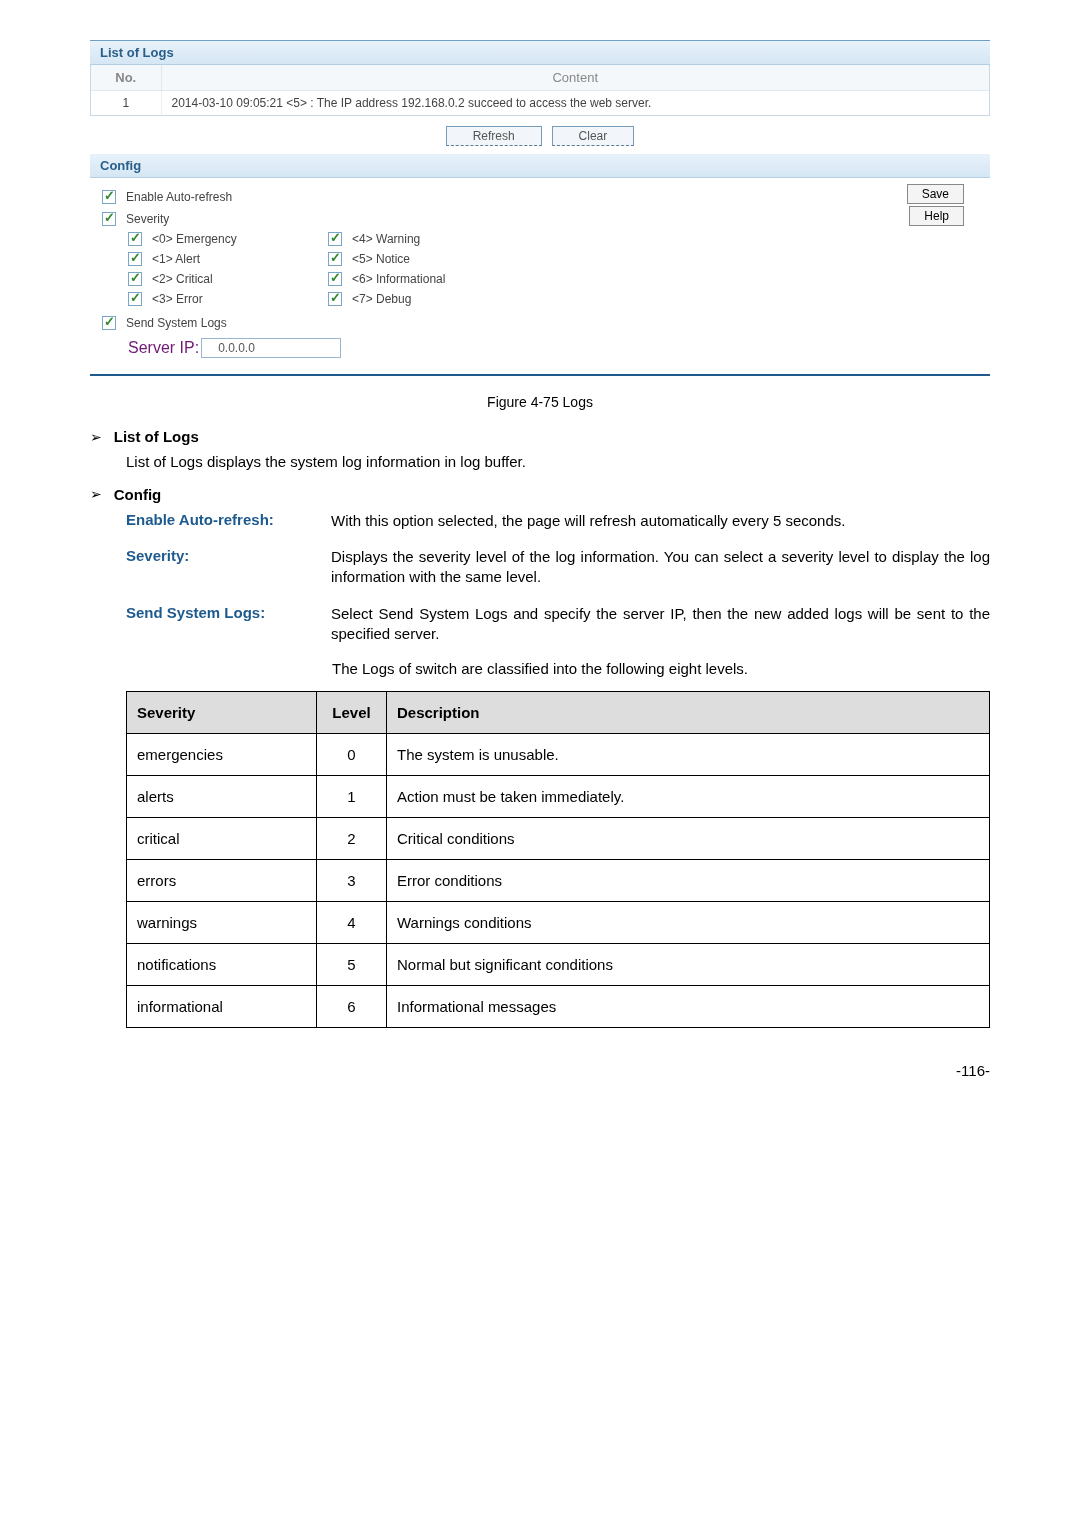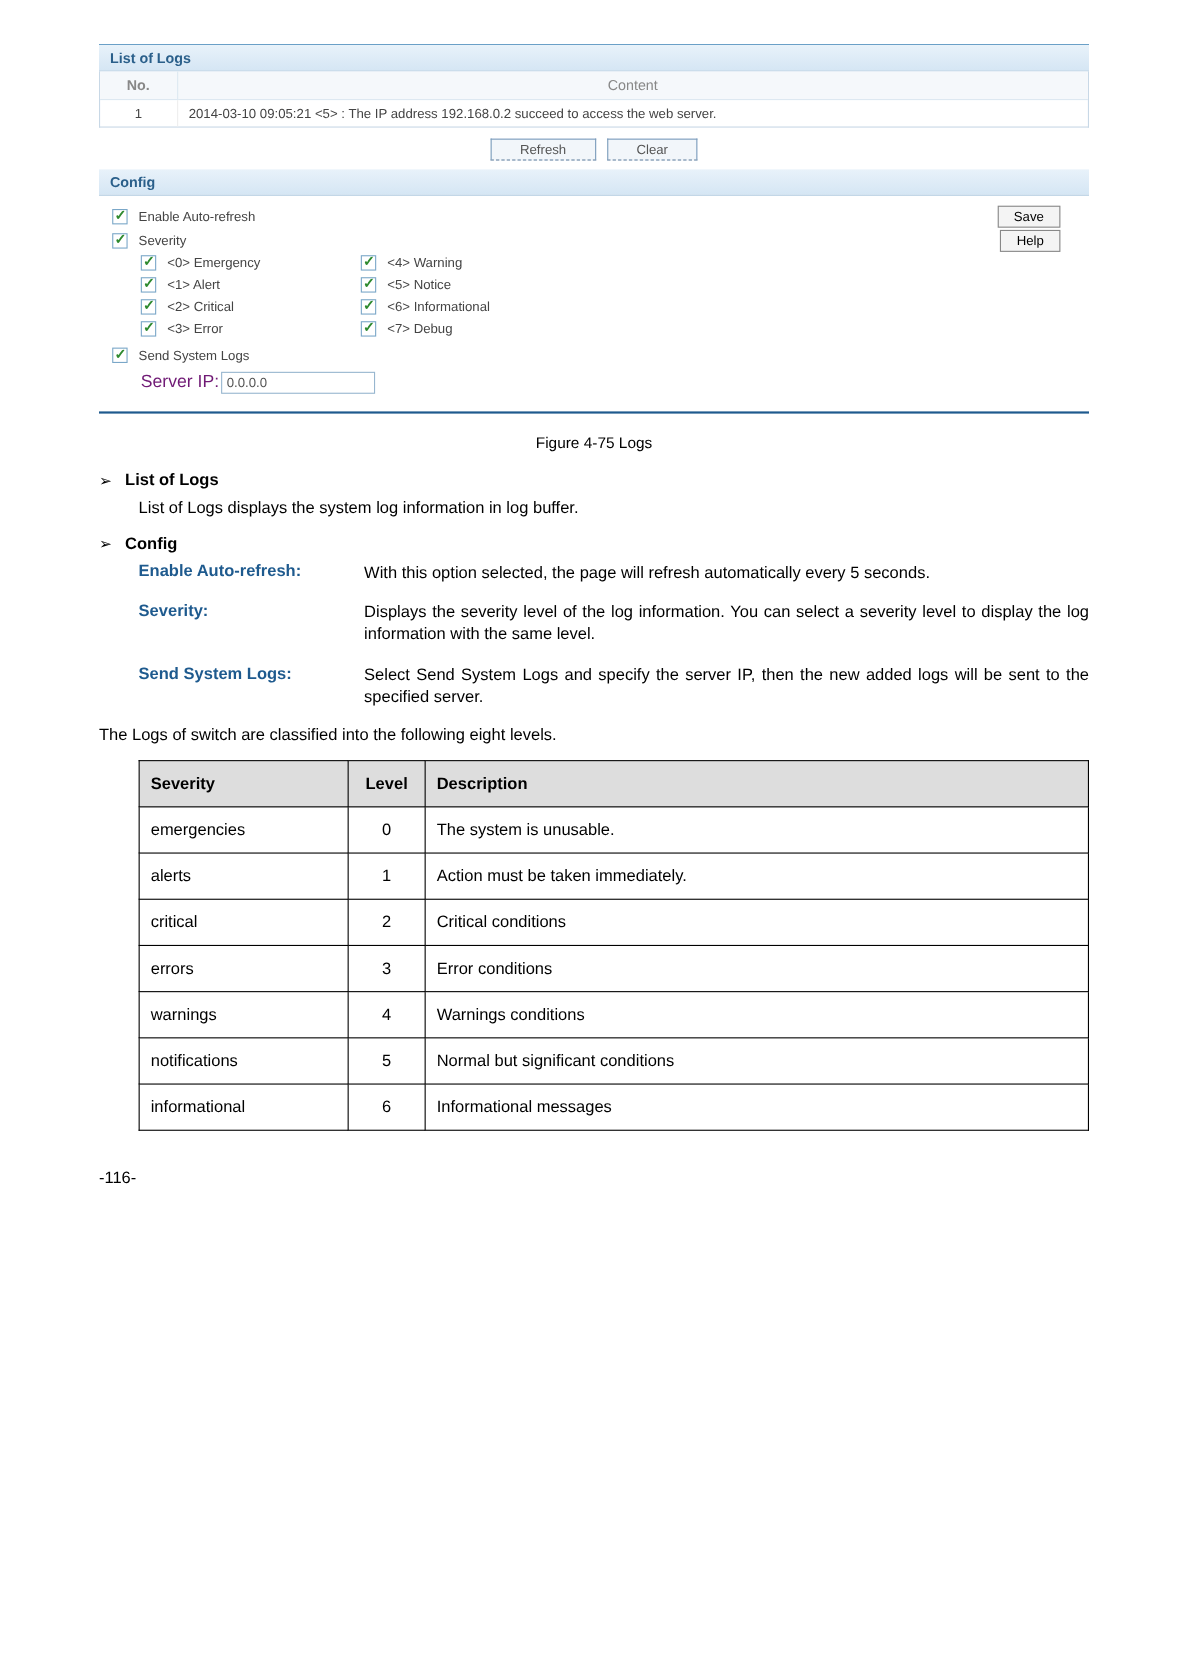--- a/index.html
+++ b/index.html
@@ -59,21 +59,21 @@
       background: #f2f6fa;
       color: #555;
       font-size: 12px;
       padding: 2px 26px;
       margin: 0 3px;
       cursor: pointer;
     }
     .config-section { padding: 8px 12px 16px; }
     .config-row {
       display: flex;
-      align-items: center;
+      align-items: flex-end;
       padding: 4px 0;
       position: relative;
     }
     .checkbox {
       width: 14px;
       height: 14px;
       border: 1px solid #7aa7c8;
       background: #fff;
       position: relative;
       margin-right: 10px;
@@ -104,21 +104,21 @@
       grid-template-columns: 180px 220px;
       gap: 6px 20px;
       margin-left: 26px;
       margin-top: 2px;
     }
     .sev-item { display: flex; align-items: flex-end; }
     .server-ip-row { margin-left: 26px; margin-top: 4px; display: flex; align-items: center; }
     .server-ip-row label { font-size: 16px; color: #701a75; margin-right: 2px; }
     .ip-input {
       border: 1px solid #97b6cf;
-      padding: 2px 4px;
+      padding: 2px 16px;
       font-size: 12px;
       width: 140px;
       color: #555;
     }
     .figure-caption {
       text-align: center;
       font-size: 14px;
       margin: 14px 0 18px;
     }
     .bullet-header {
@@ -132,37 +132,37 @@
     .indent-para { margin-left: 36px; margin-bottom: 14px; font-size: 15px; line-height: 1.25; }
     .def-row { display: flex; margin-left: 36px; margin-bottom: 16px; }
     .def-term {
       width: 205px;
       flex-shrink: 0;
       color: #1e5a8e;
       font-weight: bold;
       font-size: 15px;
     }
     .def-desc { font-size: 15px; line-height: 1.35; text-align: justify; }
-    .outer-para { font-size: 15px; margin: 14px 0; }
+    .outer-para { font-size: 15px; margin: 14px 0; text-align: center; }
     .levels-table {
       margin-left: 36px;
       border-collapse: collapse;
       width: calc(100% - 36px);
     }
     .levels-table th, .levels-table td {
       border: 1px solid #000;
       padding: 12px 10px;
       text-align: left;
       font-size: 15px;
     }
     .levels-table th { background: #ddd; font-weight: bold; }
     .levels-table th:nth-child(1) { width: 190px; }
     .levels-table th:nth-child(2) { width: 70px; text-align: center; }
     .levels-table td:nth-child(2) { text-align: center; }
-    .page-num { text-align: left; margin-top: 34px; font-size: 15px; }
+    .page-num { text-align: right; margin-top: 34px; font-size: 15px; }
   </style>
 </head>
 <body>
 
 <div class="screenshot-box">
   <div class="header-bar">List of Logs</div>
   <div class="table-wrap">
     <table class="log-table">
       <tbody>
           <tr>

